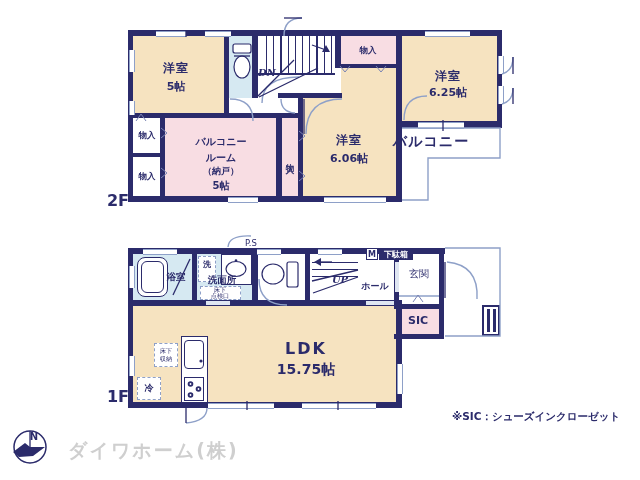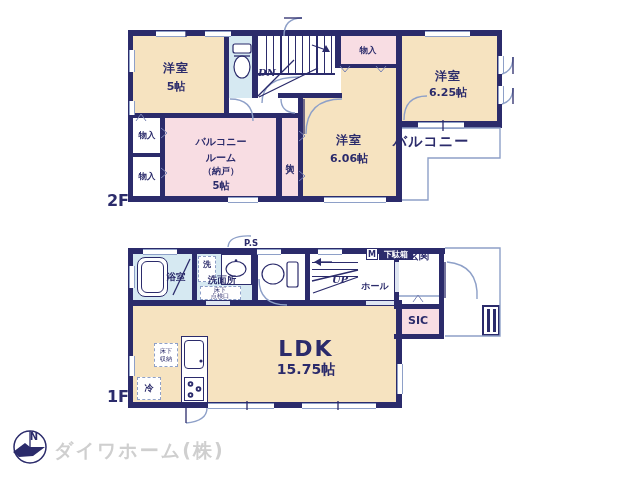--- a/index.html
+++ b/index.html
@@ -222,28 +222,29 @@
   <div class="lbl small" style="left:147px;top:135px">物入</div>
   <div class="lbl small" style="left:147px;top:176px">物入</div>
   <div class="lbl small vert" style="left:290px;top:158px">物入</div>
   <div class="lbl" style="left:431px;top:141px;font-size:14px;font-weight:600;letter-spacing:1px">バルコニー</div>
   <div class="lbl stair-lbl" style="left:267px;top:73px">DN</div>
   <div class="lbl floor-lbl" style="left:118px;top:201px">2F</div>
 
   <div class="lbl" style="left:176px;top:277px;font-size:9.5px;font-weight:600">浴室</div>
   <div class="lbl" style="left:207px;top:265px;font-size:8px;font-weight:600">洗</div>
   <div class="lbl" style="left:222px;top:280px;font-size:9.5px;font-weight:600">洗面所</div>
-  <div class="lbl" style="left:251px;top:243px;font-size:8.5px;font-weight:700">P.S</div>
+  <div class="lbl" style="left:251px;top:243px;font-size:8.5px;font-weight:400">P.S</div>
   <div class="lbl tiny" style="left:220px;top:290px">床下</div>
   <div class="lbl tiny" style="left:220px;top:296px">点検口</div>
   <div class="lbl stair-lbl" style="left:340px;top:280px">UP</div>
   <div class="lbl" style="left:375px;top:287px;font-size:9px;font-weight:600">ホール</div>
-  <div class="lbl" style="left:419px;top:256px;font-size:10px;font-weight:700">玄関</div>
+  <div class="lbl" style="left:419px;top:274px;font-size:10px;font-weight:400">玄関</div>
   <div class="lbl" style="left:418px;top:321px;font-size:11px;font-weight:600">SIC</div>
-  <div class="lbl" style="left:306px;top:349px;font-size:22px;font-weight:600;letter-spacing:2px">LDK</div>
+  <div class="lbl" style="left:306px;top:349px;font-size:16px;font-weight:600;letter-spacing:2px">LDK</div>
   <div class="lbl" style="left:306px;top:369px;font-size:14px;font-weight:600">15.75帖</div>
   <div class="lbl tiny" style="left:166px;top:351px">床下</div>
   <div class="lbl tiny" style="left:166px;top:359px">収納</div>
   <div class="lbl" style="left:149px;top:389px;font-size:9px;font-weight:600">冷</div>
   <div class="lbl floor-lbl" style="left:118px;top:397px">1F</div>
 
-  <div class="abs company" style="left:54px;top:438px">ダイワホーム(株)</div>
+  <div class="abs note" style="left:452px;top:410px">※SIC：シューズインクローゼット</div>
+  <div class="abs company" style="left:68px;top:438px">ダイワホーム(株)</div>
 </div>
 
 </body></html>

